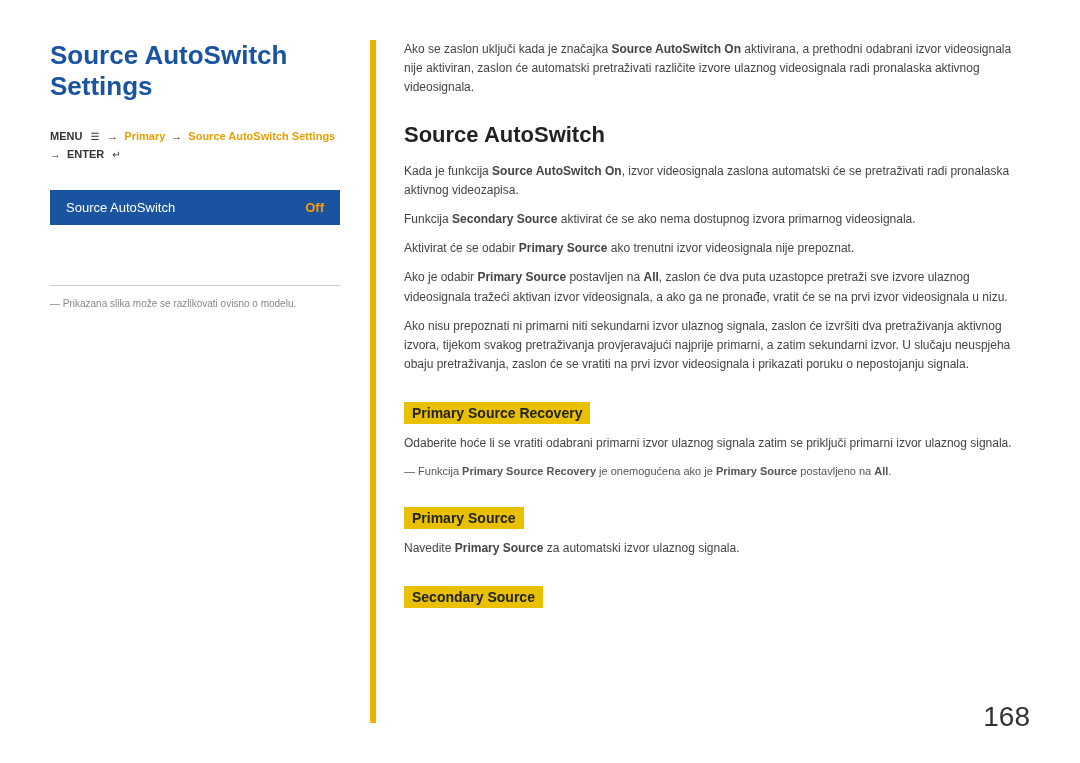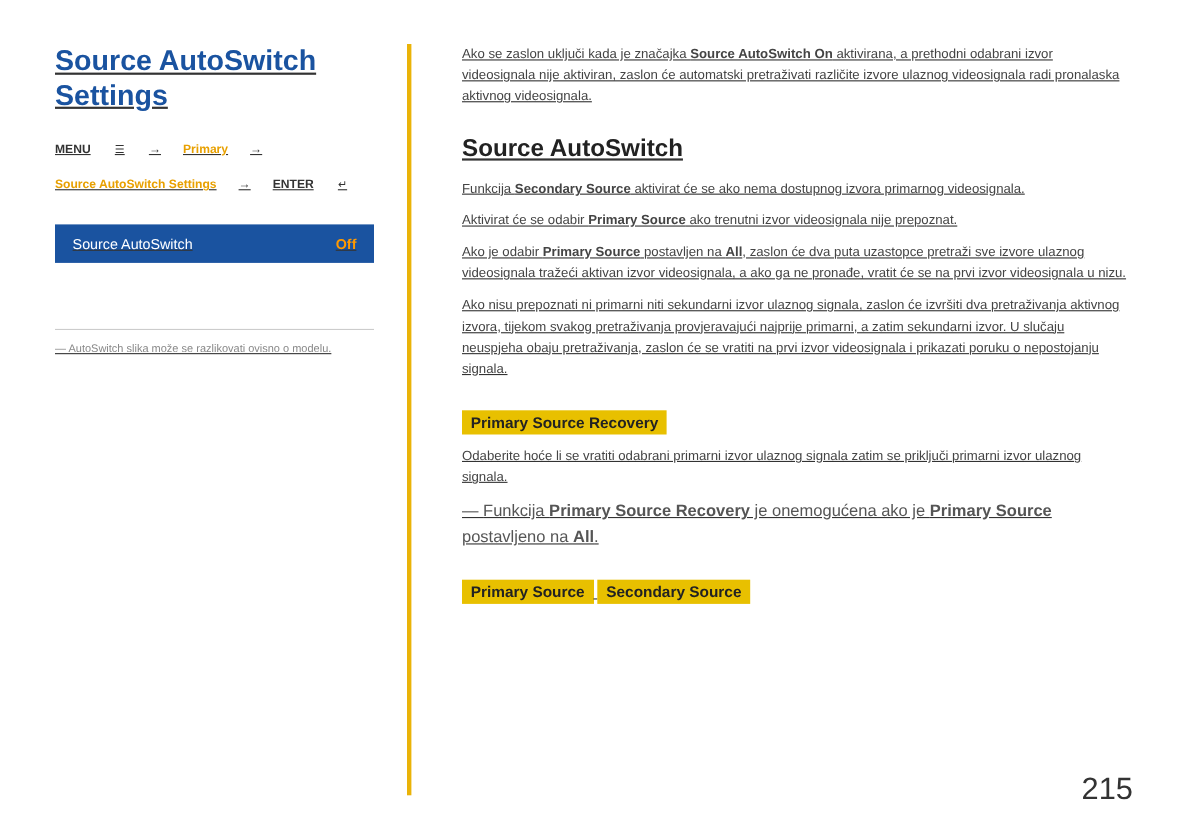--- a/index.html
+++ b/index.html
@@ -12,21 +12,20 @@
       color: #333;
       overflow: hidden;
       position: relative;
     }
 
     .page-container {
       display: flex;
       width: 1076px;
       height: 763px;
       padding: 40px 50px 40px 50px;
-      text-decoration: underline;
     }
 
     
     .left-column {
       width: 320px;
       flex-shrink: 0;
       padding-right: 30px;
     }
 
     .page-title {
@@ -37,21 +36,21 @@
       line-height: 1.2;
     }
 
     .menu-path {
       font-size: 11px;
       color: #333;
       margin-bottom: 30px;
       display: flex;
       align-items: center;
       flex-wrap: wrap;
-      gap: 20px;
+      gap: 6px;
     }
 
     .menu-path .menu-label {
       font-weight: bold;
     }
 
     .menu-path .highlight {
       color: #e8a000;
       font-weight: bold;
     }
@@ -89,22 +88,22 @@
     }
 
     .image-note {
       font-size: 10px;
       color: #888;
     }
 
     
     .right-column {
       flex: 1;
-      padding-left: 46px;
-      border-left: 4px solid #eab308;
+      padding-left: 28px;
+      border-left: 6px solid #eab308;
     }
 
     .intro-text {
       font-size: 12px;
       color: #444;
       line-height: 1.6;
       margin-bottom: 24px;
     }
 
     .section-title-main {
@@ -126,21 +125,21 @@
       background: #e8c000;
       color: #222;
       font-size: 14px;
       font-weight: bold;
       padding: 3px 8px;
       margin-top: 18px;
       margin-bottom: 10px;
     }
 
     .note-text {
-      font-size: 15px;
+      font-size: 11px;
       color: #555;
       line-height: 1.6;
       margin-bottom: 8px;
     }
 
     .note-text::before {
       content: '― ';
     }
 
     
@@ -173,32 +172,35 @@
       <span class="menu-label">ENTER</span>
       <span class="menu-icon">↵</span>
     </div>
 
     <div class="source-autoswitch-bar">
       <span class="bar-label">Source AutoSwitch</span>
       <span class="bar-value">Off</span>
     </div>
 
     <hr class="divider-line">
-    <p class="image-note">― AutoSwitch slika može se razlikovati ovisno o modelu.</p>
+    <p class="image-note">― Prikazana slika može se razlikovati ovisno o modelu.</p>
 
   </div>
 
   <div class="right-column">
 
     <p class="intro-text">
       Ako se zaslon uključi kada je značajka <strong>Source AutoSwitch On</strong> aktivirana, a prethodni odabrani izvor videosignala nije aktiviran, zaslon će automatski pretraživati različite izvore ulaznog videosignala radi pronalaska aktivnog videosignala.
     </p>
 
     <h2 class="section-title-main">Source AutoSwitch</h2>
 
+    <p class="body-text">
+      Kada je funkcija <strong>Source AutoSwitch On</strong>, izvor videosignala zaslona automatski će se pretraživati radi pronalaska aktivnog videozapisa.
+    </p>
     <p class="body-text">
       Funkcija <strong>Secondary Source</strong> aktivirat će se ako nema dostupnog izvora primarnog videosignala.
     </p>
     <p class="body-text">
       Aktivirat će se odabir <strong>Primary Source</strong> ako trenutni izvor videosignala nije prepoznat.
     </p>
     <p class="body-text">
       Ako je odabir <strong>Primary Source</strong> postavljen na <strong>All</strong>, zaslon će dva puta uzastopce pretraži sve izvore ulaznog videosignala tražeći aktivan izvor videosignala, a ako ga ne pronađe, vratit će se na prvi izvor videosignala u nizu.
     </p>
     <p class="body-text">
@@ -207,21 +209,24 @@
 
     
     <div class="subsection-title">Primary Source Recovery</div>
     <p class="body-text">Odaberite hoće li se vratiti odabrani primarni izvor ulaznog signala zatim se priključi primarni izvor ulaznog signala.</p>
     <p class="note-text">
       Funkcija <strong>Primary Source Recovery</strong> je onemogućena ako je <strong>Primary Source</strong> postavljeno na <strong>All</strong>.
     </p>
 
     
     <div class="subsection-title">Primary Source</div>
+    <p class="body-text">
+      Navedite <strong>Primary Source</strong> za automatski izvor ulaznog signala.
+    </p>
 
     
     <div class="subsection-title">Secondary Source</div>
 
   </div>
 
 </div>
 
-<div class="page-number">215</div>
+<div class="page-number">168</div>
 
 </body></html>

